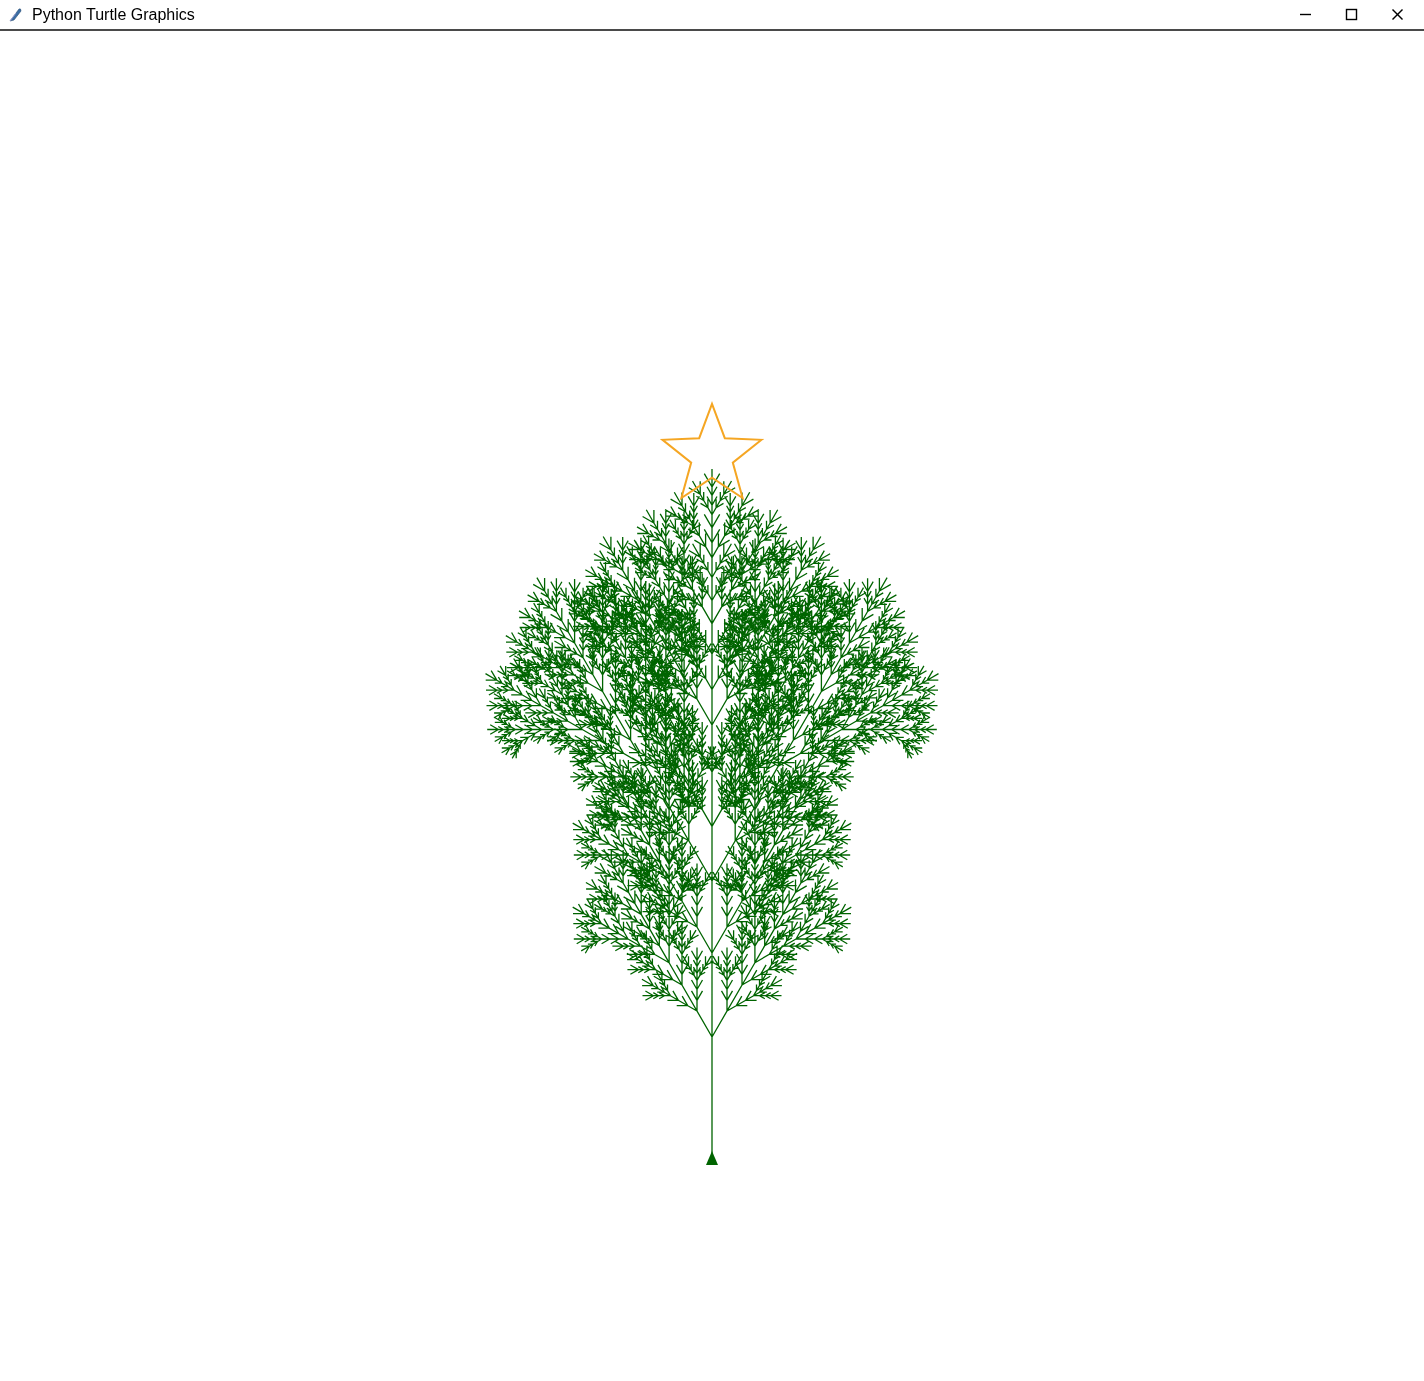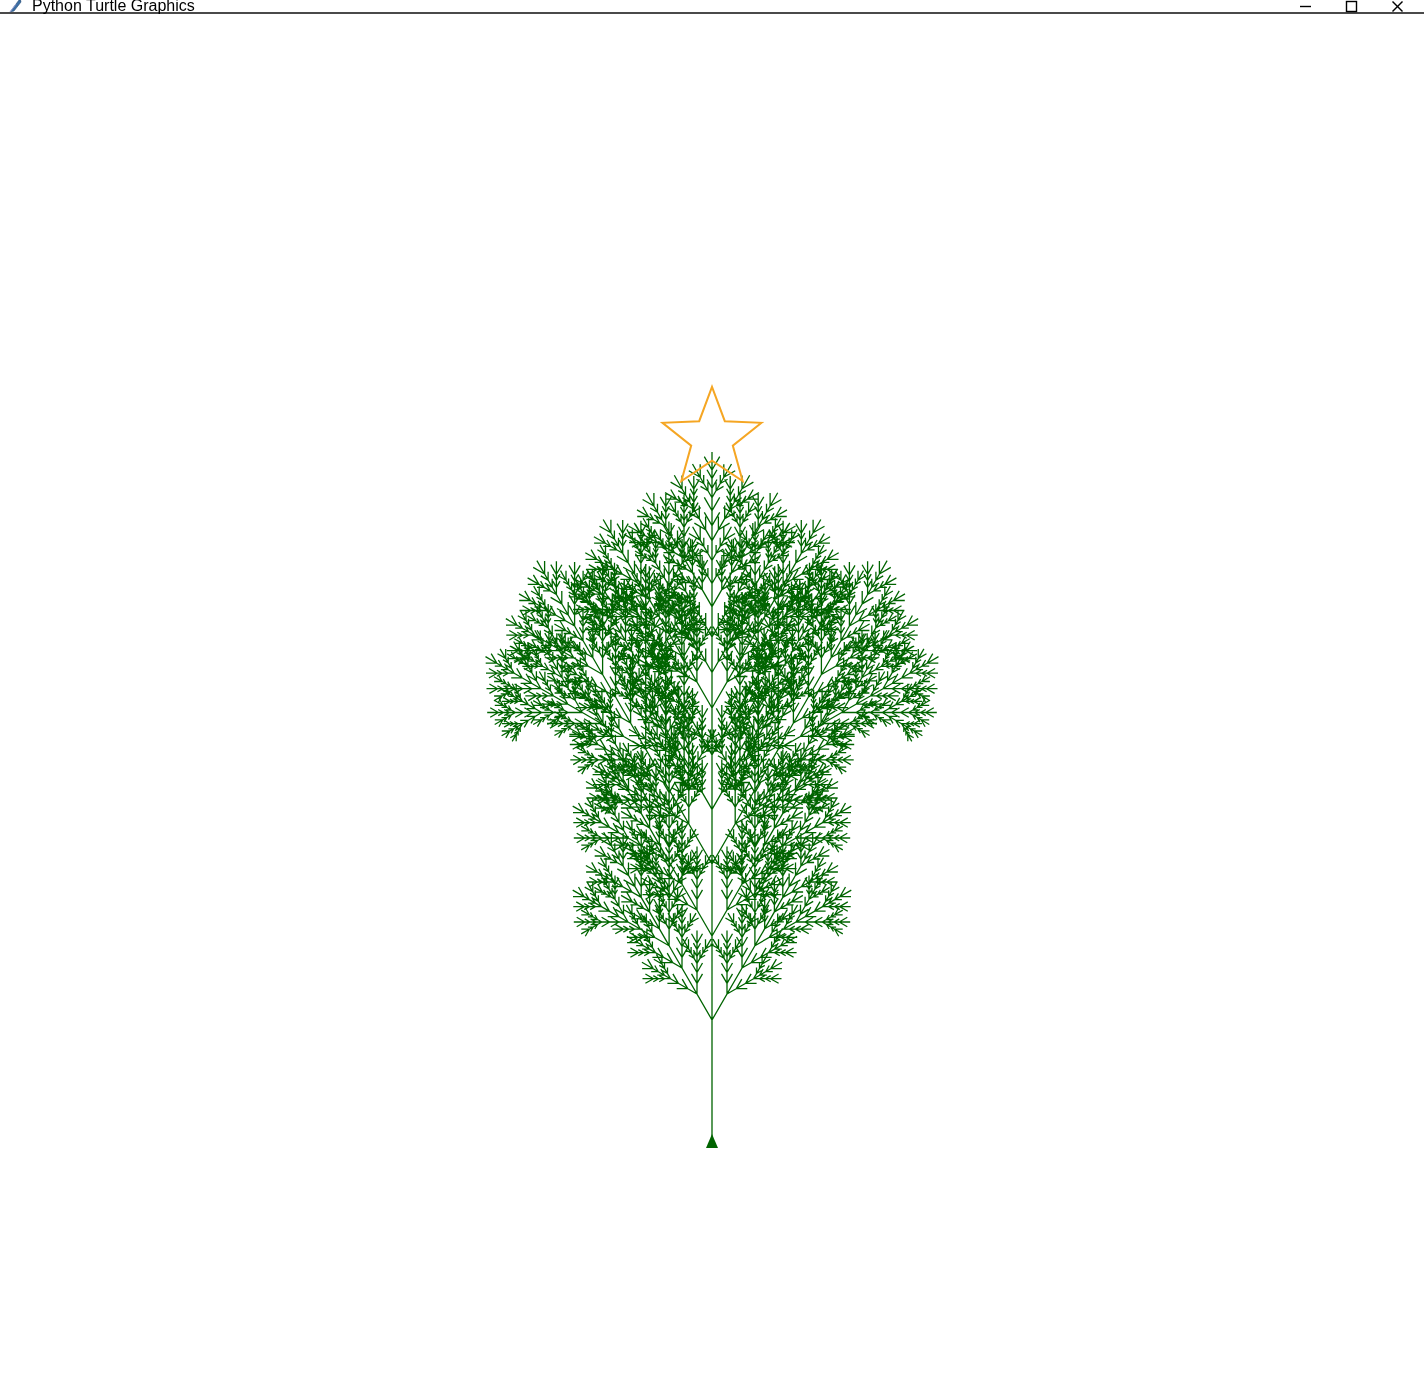--- a/index.html
+++ b/index.html
@@ -10,21 +10,21 @@
     body {
       font-family: "Segoe UI", Tahoma, sans-serif;
       background: #ffffff;
       width: 1424px;
       height: 1381px;
       overflow: hidden;
     }
     .titlebar {
       display: flex;
       align-items: center;
-      height: 14px;
+      height: 31px;
       padding: 0 4px 0 8px;
       background: #ffffff;
       border-bottom: 2px solid #4a4a4a;
       position: relative;
     }
     .titlebar-icon {
       width: 16px;
       height: 16px;
       margin-right: 8px;
       display: inline-flex;

